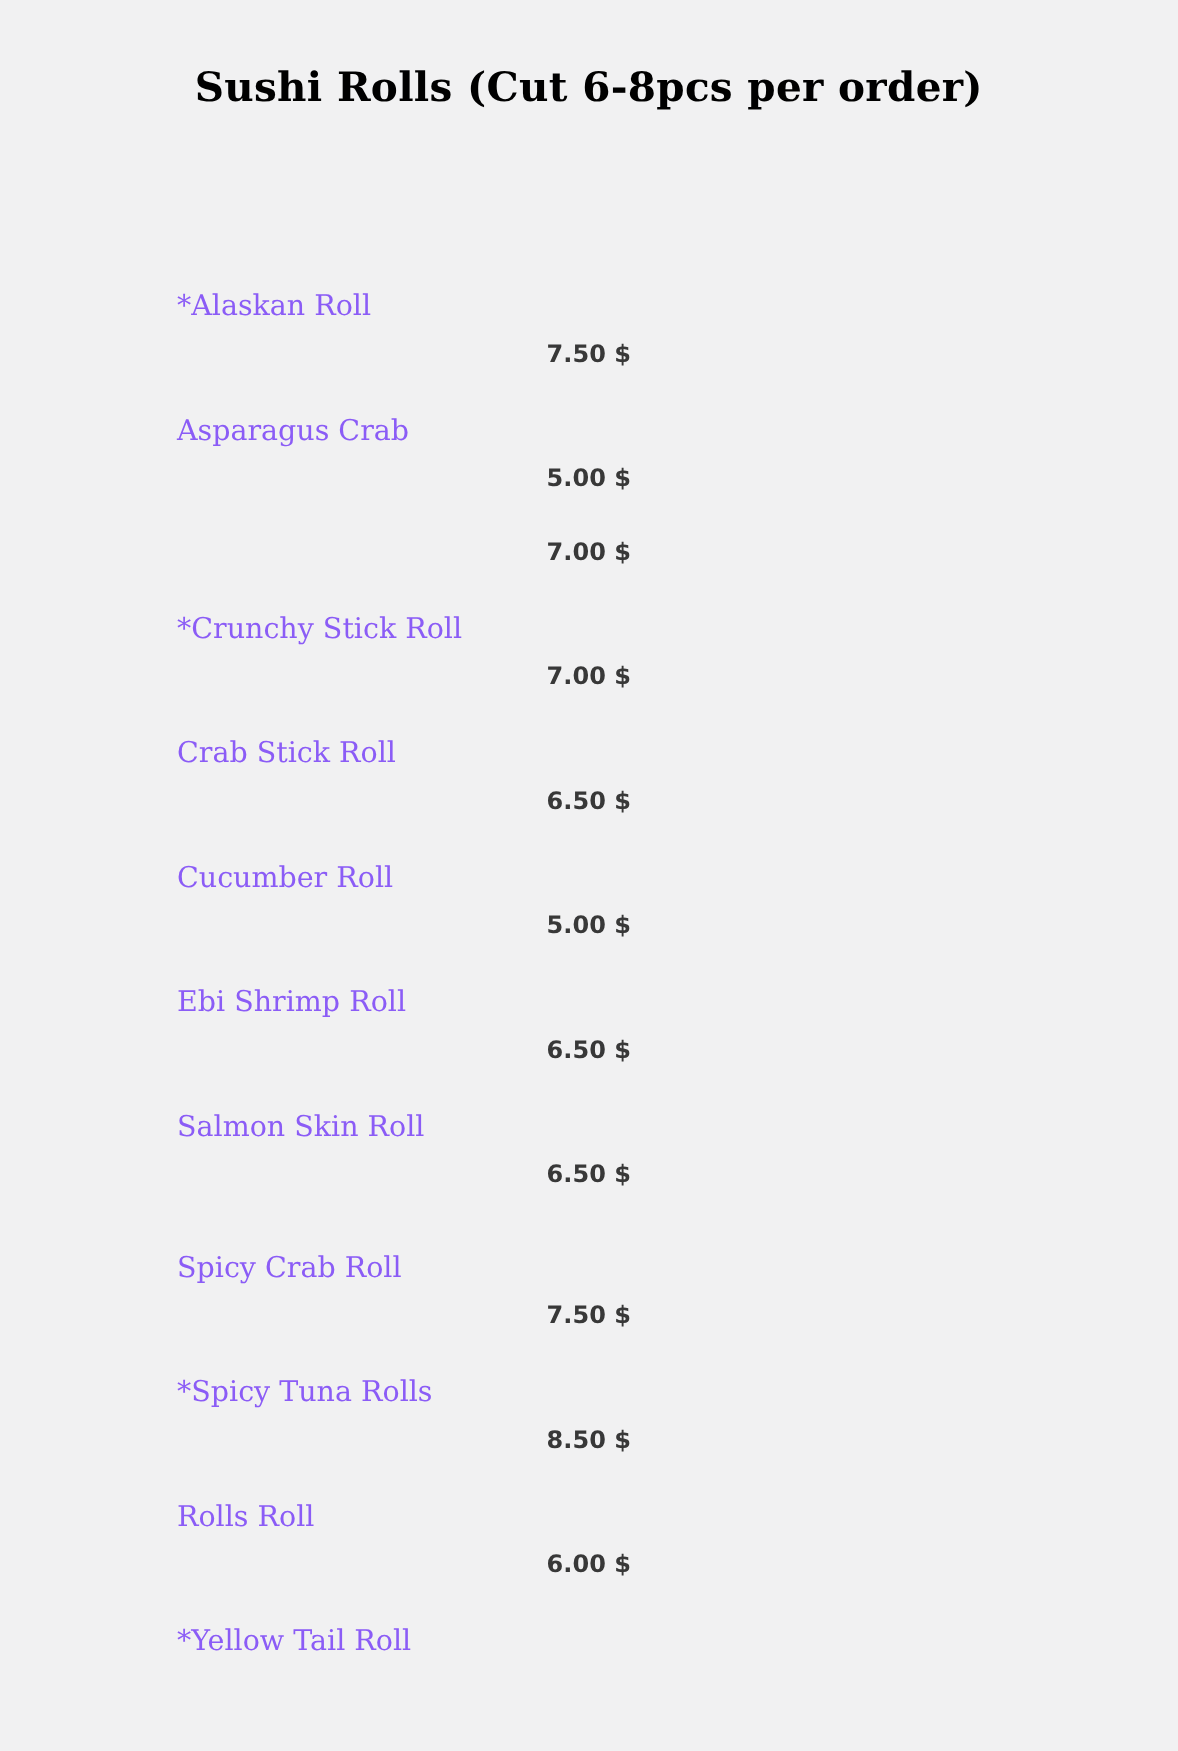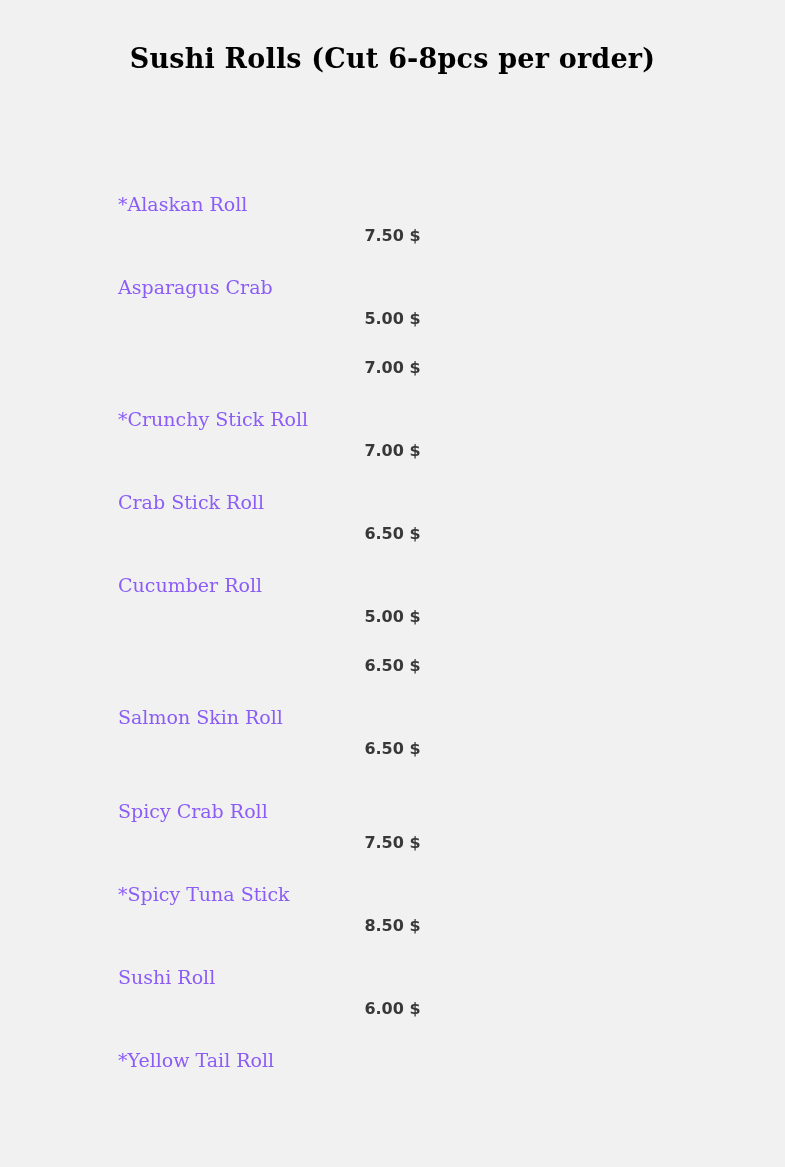--- a/index.html
+++ b/index.html
@@ -75,36 +75,37 @@
     </article>
       <article class="menu-item">
       <div class="item-name">Crab Stick Roll</div>
       <div class="item-price">6.50 $</div>
     </article>
       <article class="menu-item">
       <div class="item-name">Cucumber Roll</div>
       <div class="item-price">5.00 $</div>
     </article>
       <article class="menu-item">
+      <div class="item-name">Ebi Shrimp Roll</div>
       <div class="item-price">6.50 $</div>
     </article>
       <article class="menu-item">
       <div class="item-name">Salmon Skin Roll</div>
       <div class="item-price">6.50 $</div>
     </article>
       <article class="menu-item gap-before">
       <div class="item-name">Spicy Crab Roll</div>
       <div class="item-price">7.50 $</div>
     </article>
       <article class="menu-item">
-      <div class="item-name">*Spicy Tuna Stick</div>
+      <div class="item-name">*Spicy Tuna Rolls</div>
       <div class="item-price">8.50 $</div>
     </article>
       <article class="menu-item">
-      <div class="item-name">Sushi Roll</div>
+      <div class="item-name">Rolls Roll</div>
       <div class="item-price">6.00 $</div>
     </article>
       <article class="menu-item">
       <div class="item-name">*Yellow Tail Roll</div>
       <div class="item-price"></div>
     </article>
     </section>
 </main>
 
 </body></html>

